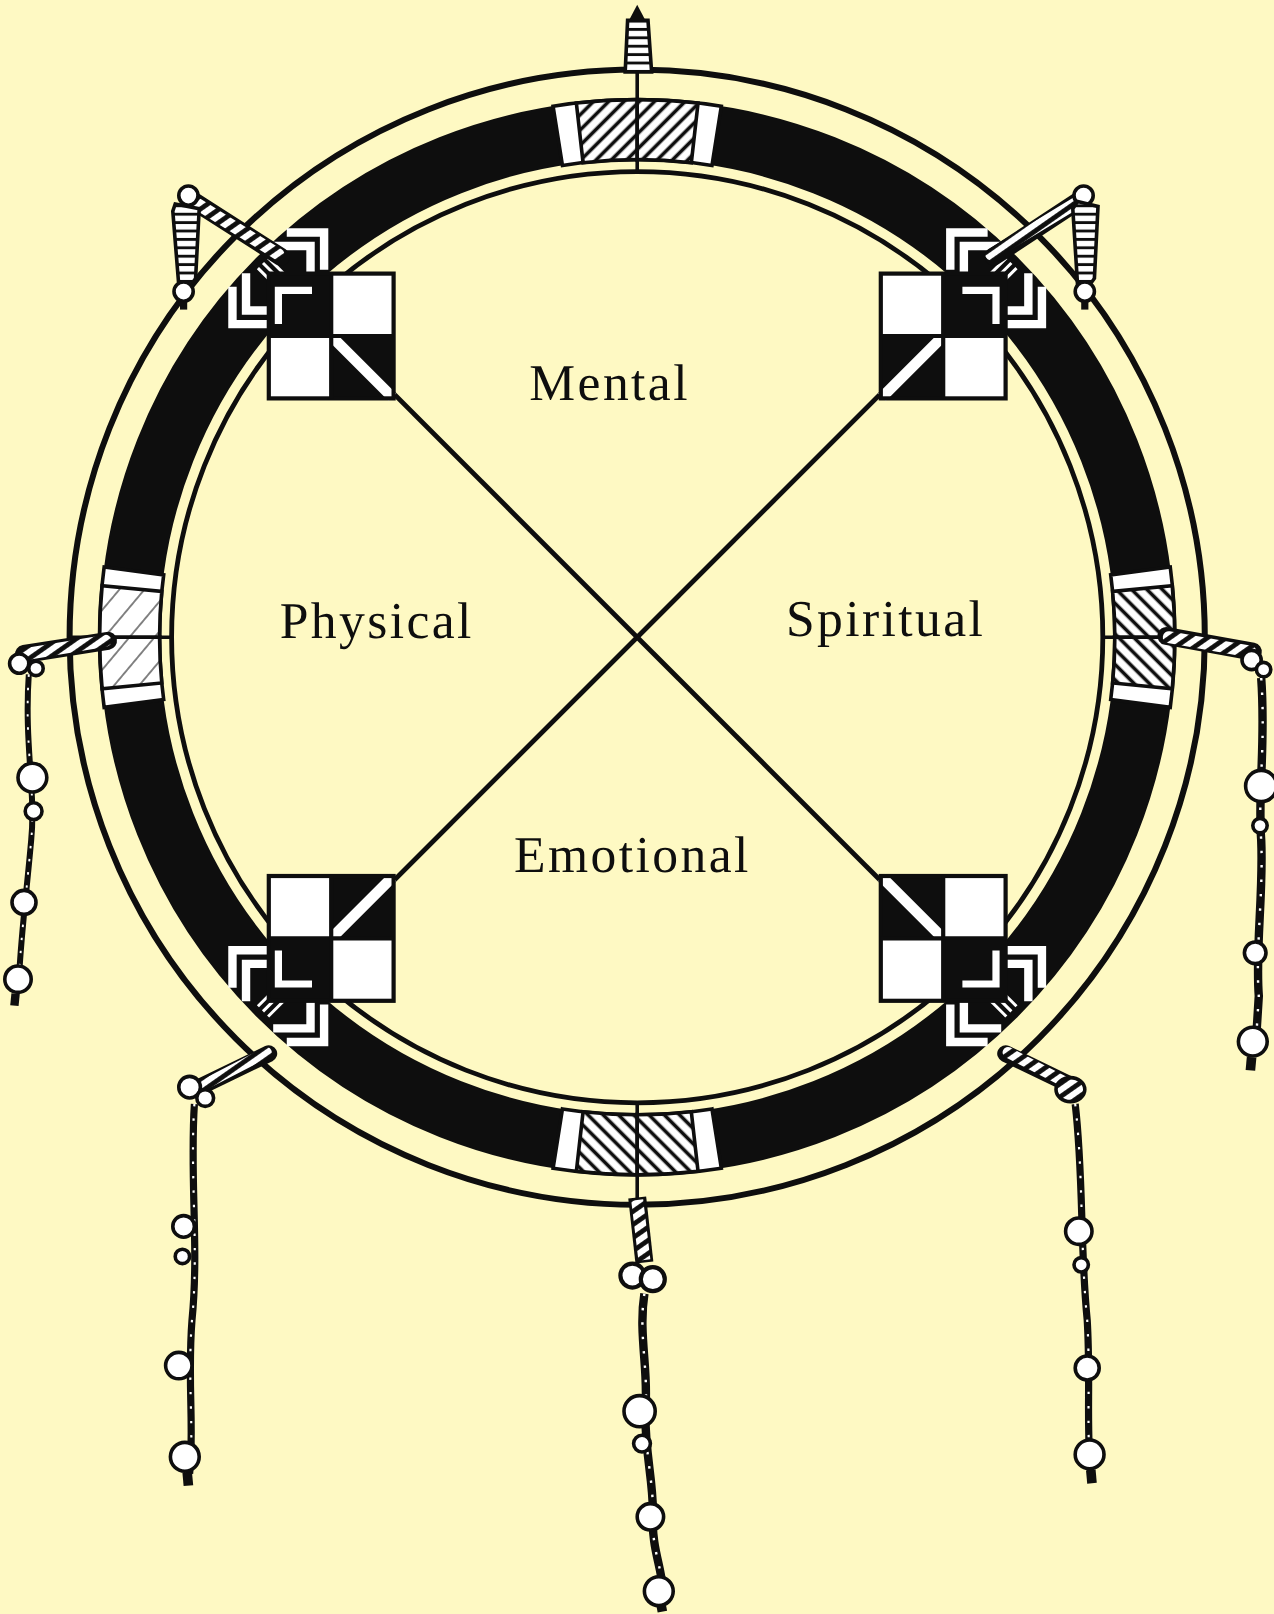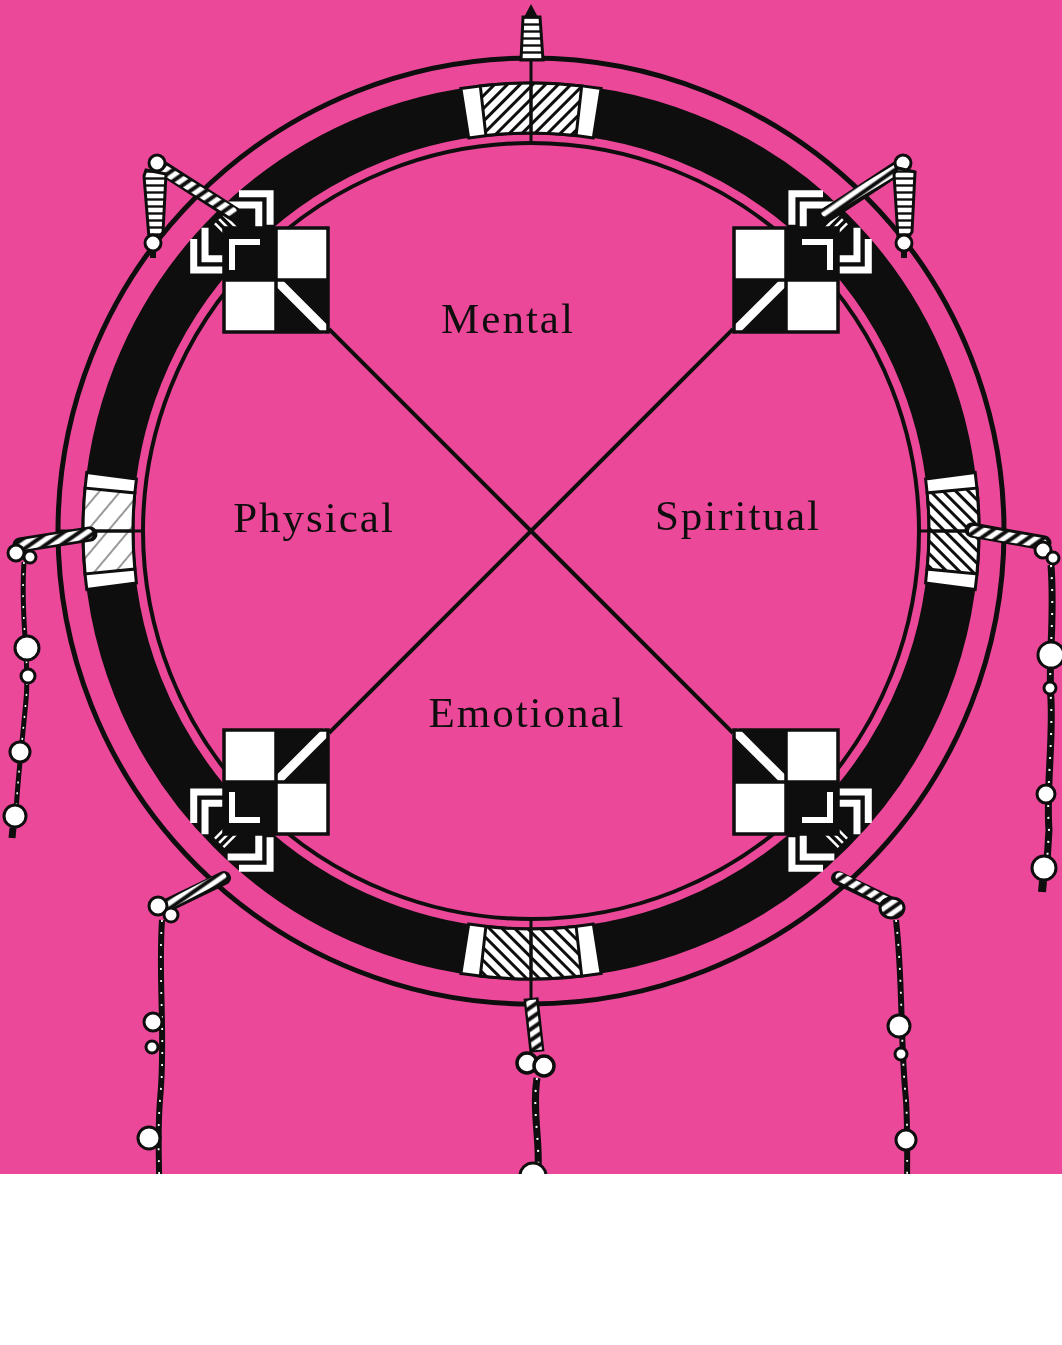--- a/index.html
+++ b/index.html
@@ -1,19 +1,19 @@
 <!DOCTYPE html>
 <html><head>
 <meta charset="utf-8">
 <style>
   html, body { margin: 0; padding: 0; background: #ffffff; }
   .figure-wrap {
-    width: 1062px; height: 1174px;
+    width: 1062px; height: 1345px;
     position: relative; overflow: hidden;
-    background: #ec4899;
+    background: #fef9c3;
   }
   svg { display: block; }
   .quad-label {
     font-family: "Liberation Serif", "DejaVu Serif", serif;
     font-size: 43px;
     letter-spacing: 2px;
     fill: #0e0e0e;
   }
 </style>
 </head>

